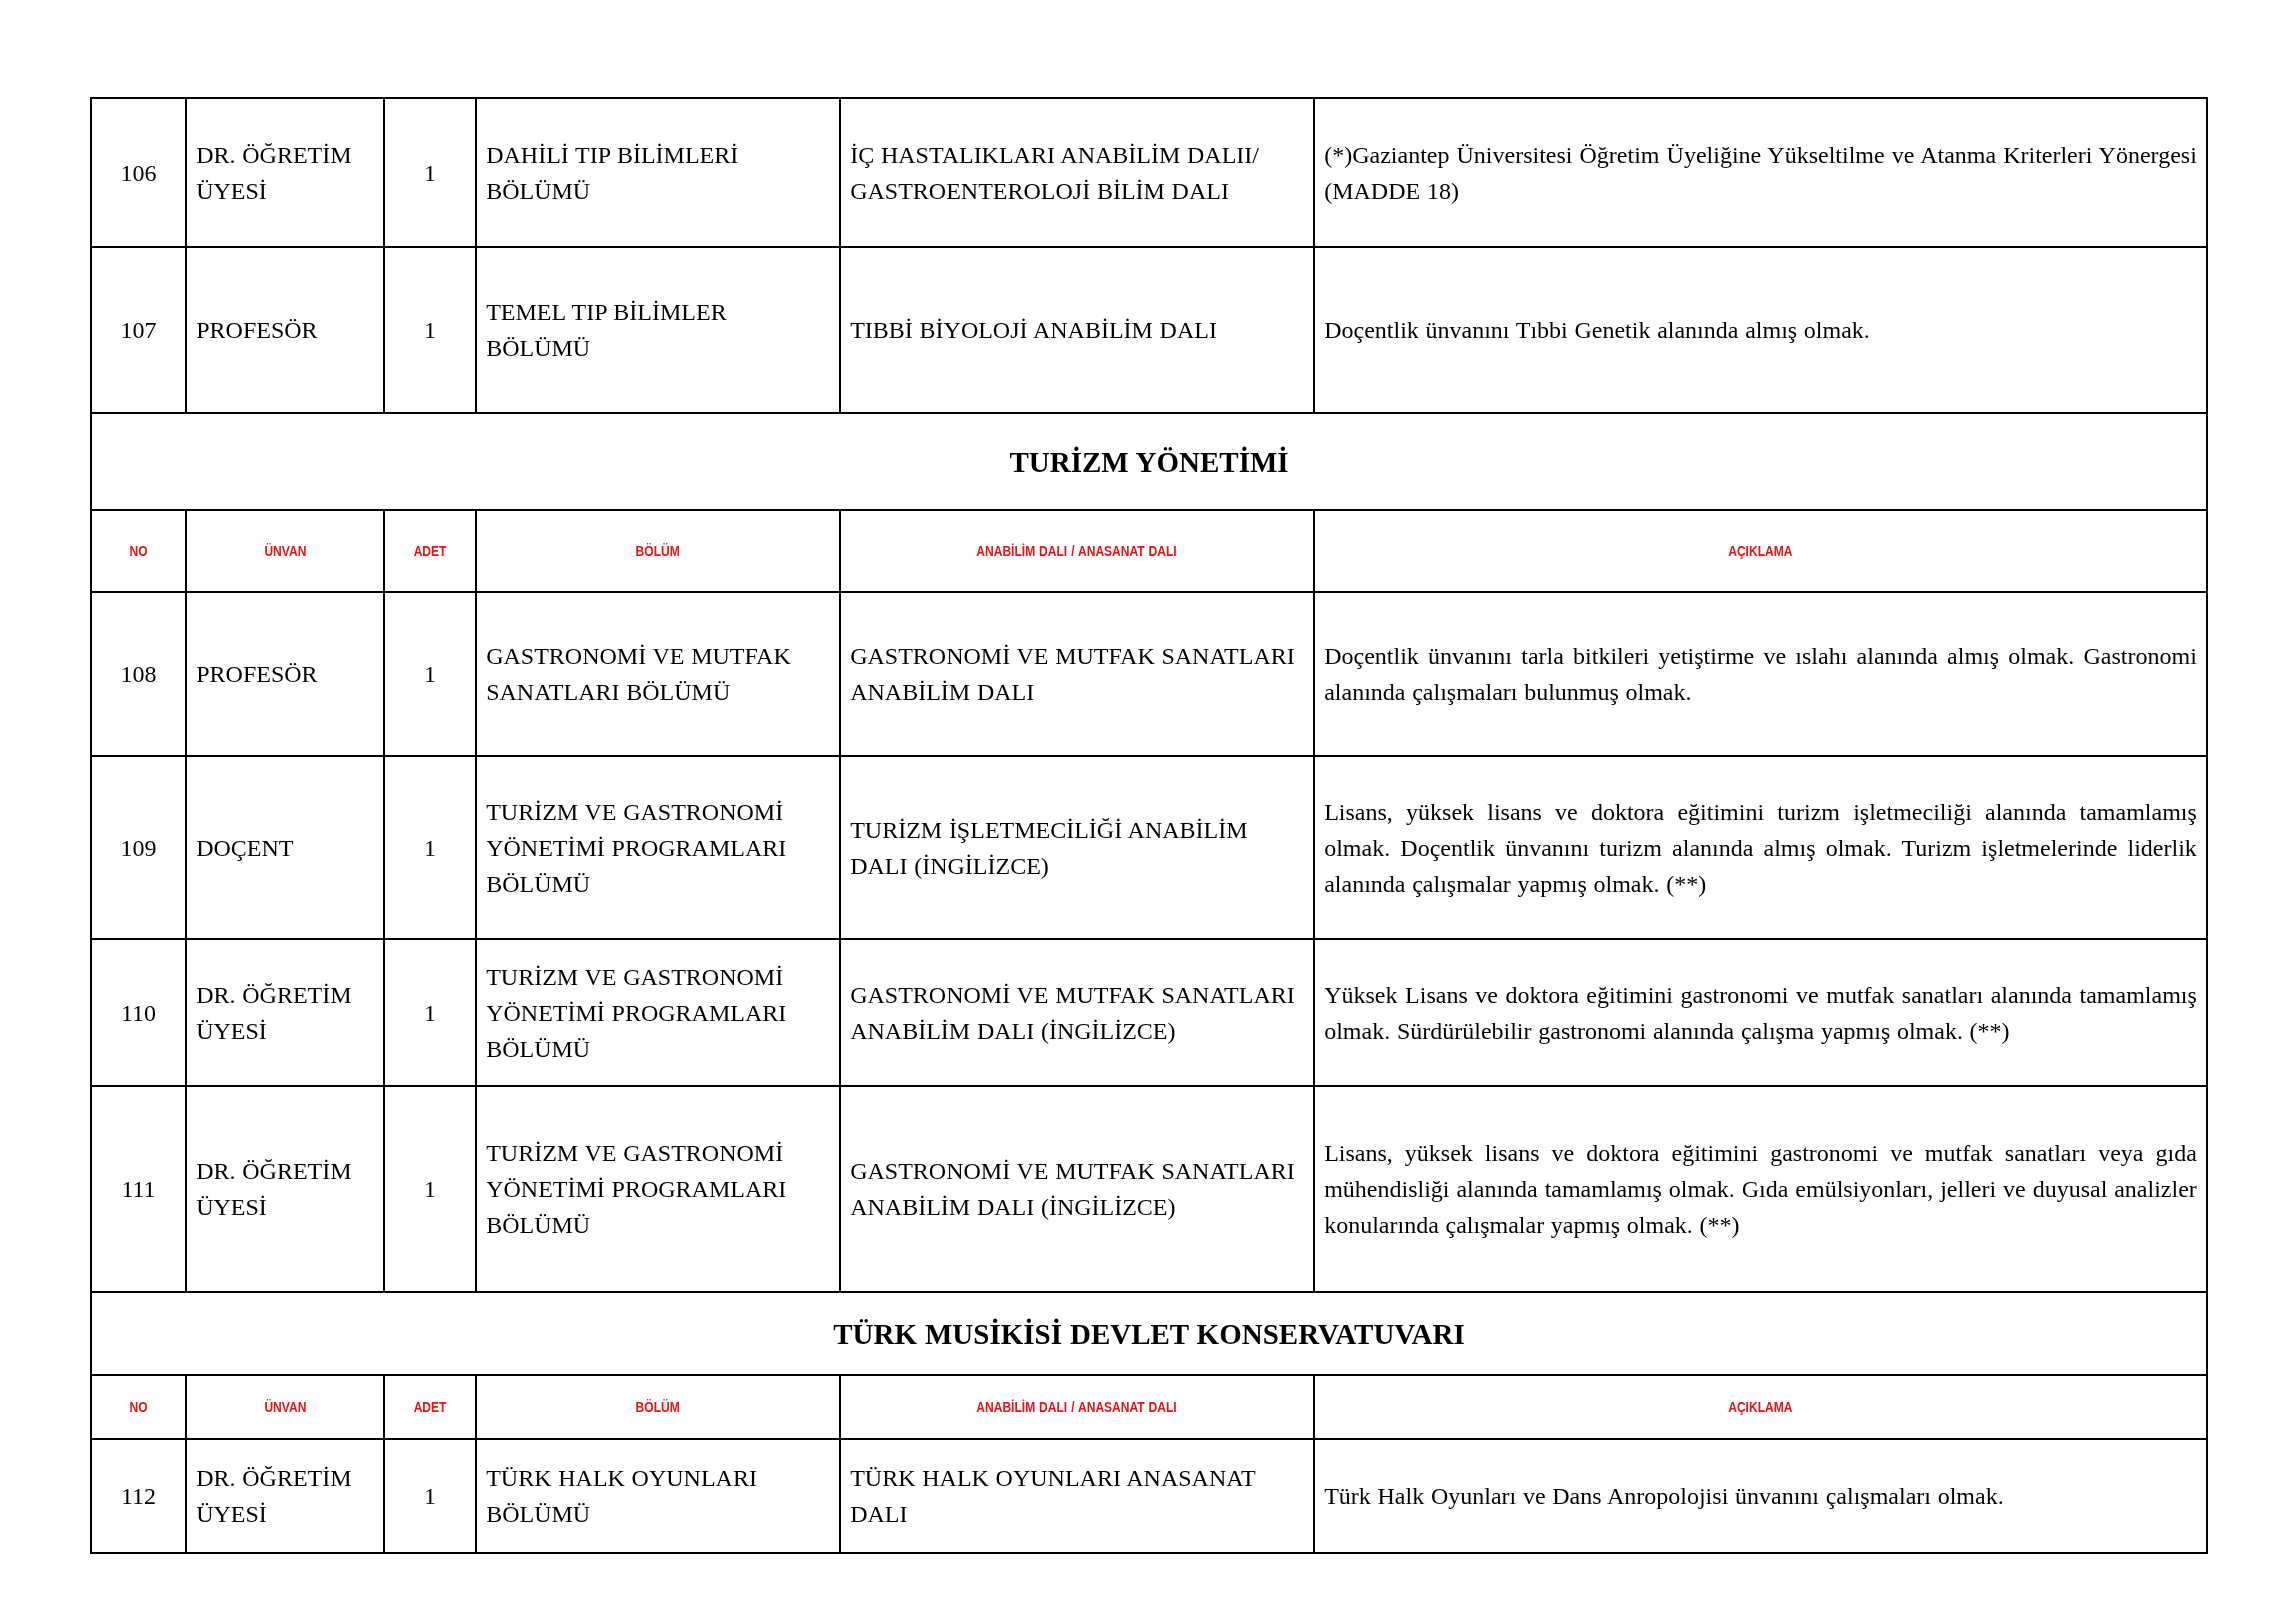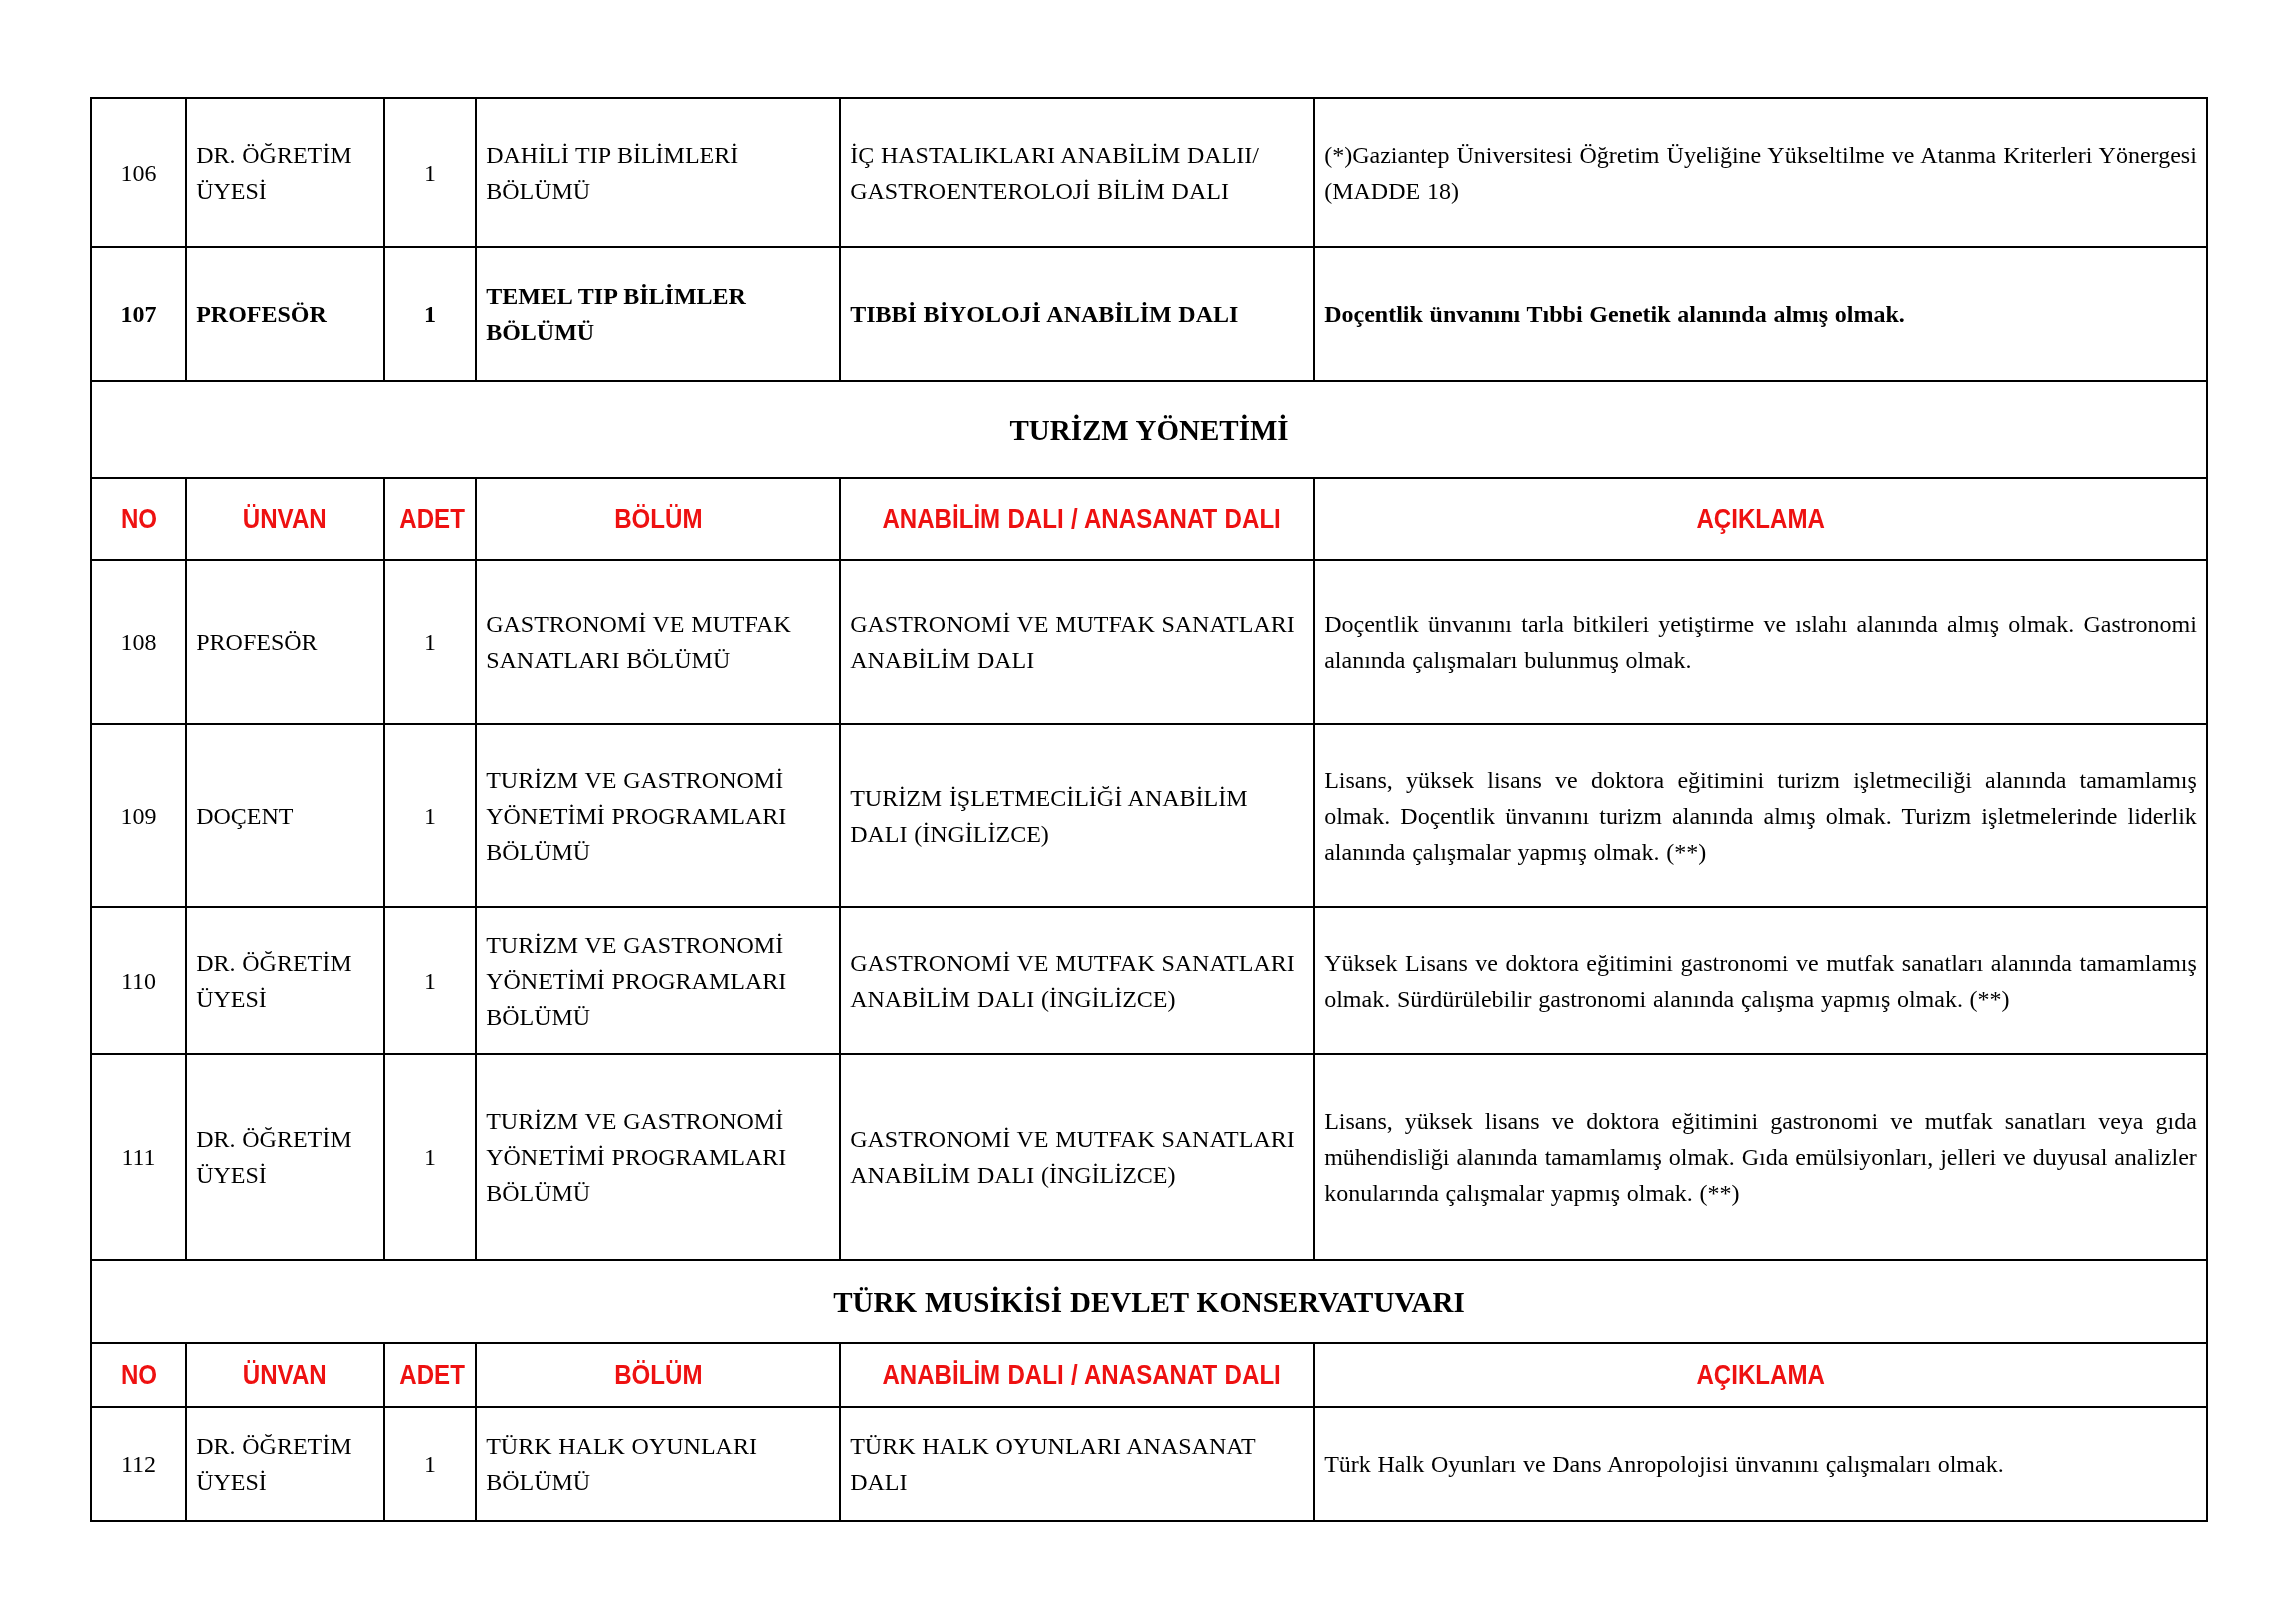--- a/index.html
+++ b/index.html
@@ -50,33 +50,33 @@
     text-align: center;
     font-weight: bold;
     font-size: 29px;
     white-space: normal;
   }
   
   tr.redhdr td {
     text-align: center;
     font-family: "Liberation Sans", "DejaVu Sans", sans-serif;
     font-weight: bold;
-    font-size: 28px;
+    font-size: 14px;
     color: #ee1111;
     white-space: nowrap;
     border-radius: 32px;
   }
   tr.redhdr td .condense {
     display: inline-block;
     transform: scaleX(0.86);
     transform-origin: center center;
   }
   
   tr.h228 { height: 149px; padding-left: 16px; }
-  tr.h205 { height: 134px; font-weight: bold; }
+  tr.h205 { height: 166px; }
   tr.h149 { height: 97px; }
   tr.h126 { height: 82px; }
   tr.h197 { height: 164px; }
   tr.h279 { height: 183px; }
   tr.h224 { height: 147px; }
   tr.h315 { height: 206px; }
   tr.h127 { height: 83px; }
   tr.h98  { height: 64px; }
   tr.h168 { height: 114px; }
 </style>

